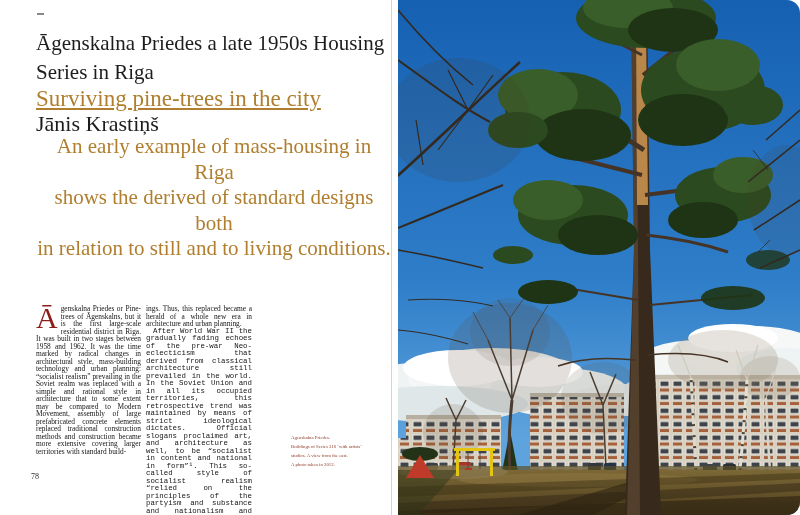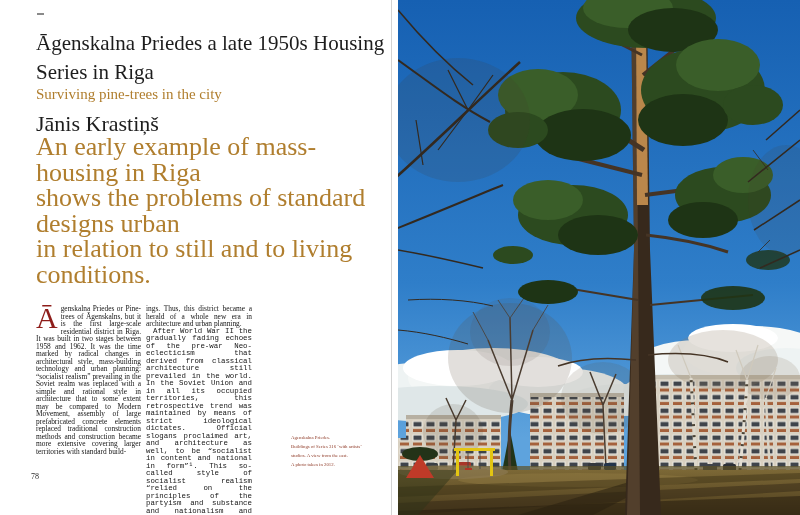--- a/index.html
+++ b/index.html
@@ -1,27 +1,27 @@
 <!DOCTYPE html>
 <html style="--ink: #1d1d1d; --accent-gold: #b07e2e; --drop-cap-red: #8e1d1a; --caption-red: #8f3b28; --paper: #ffffff;"><head>
 <meta charset="utf-8">
 <style>
   html,body{margin:0;padding:0;}
   .spread{
     position:relative;width:800px;height:515px;background:#ffffff;
-    font-family:"Liberation Serif","DejaVu Serif",serif;overflow:hidden;
+    font-family:"Liberation Serif","DejaVu Serif",serif;overflow:hidden;border-radius:13px;
   }
   
   .page-left{position:absolute;left:0;top:0;width:392px;height:515px;background:#fff;}
   .gutter-line{position:absolute;left:391px;top:0;width:1px;height:515px;background:#d3d3d3;}
   .crop-mark{position:absolute;left:37px;top:13px;width:7px;height:2px;background:#8a8a8a;}
   .title{position:absolute;left:36px;top:29px;width:350px;font-size:21px;line-height:29px;color:var(--ink,#1d1d1d);}
-  .subtitle{position:absolute;left:36px;top:86px;font-size:15px;color:var(--accent-gold,#b07e2e);}
+  .subtitle{position:absolute;left:36px;top:86px;font-size:23px;color:var(--accent-gold,#b07e2e);text-decoration:underline;}
   .author{position:absolute;left:36px;top:111px;font-size:22px;color:var(--ink,#1d1d1d);}
-  .standfirst{position:absolute;left:36px;top:134px;width:356px;font-size:26px;line-height:25.5px;color:var(--accent-gold,#b07e2e);}
+  .standfirst{position:absolute;left:36px;top:134px;width:356px;font-size:21px;line-height:25.5px;color:var(--accent-gold,#b07e2e);text-align:center;}
   .bodycol{position:absolute;top:305px;font-size:7.4px;line-height:7.5px;text-align:justify;color:#141414;}
   .bodycol p{margin:0;}
   .col1{left:36px;width:105px;}
   .col2{left:146px;width:106px;}
   .col2 .indent{text-indent:7px;font-family:Liberation Mono, monospace;}
   .dropcap{float:left;font-size:30px;line-height:23px;padding:1px 3px 0 0;color:var(--drop-cap-red,#8e1d1a);}
   .caption{position:absolute;left:291px;top:433px;width:92px;font-size:4.8px;line-height:9px;color:var(--caption-red,#8f3b28);}
   .pagenum{position:absolute;left:31px;top:472px;font-size:8px;color:#2a2a2a;}
   
   .page-right{position:absolute;left:398px;top:0;width:402px;height:515px;}
@@ -38,32 +38,32 @@
     <div class="title">
       <div>Āgenskalna Priedes a late 1950s Housing</div>
       <div>Series in Riga</div>
     </div>
 
     <div class="subtitle">Surviving pine-trees in the city</div>
     <div class="author">Jānis Krastiņš</div>
 
     <div class="standfirst">
       <div>An early example of mass-housing in Riga</div>
-      <div>shows the problems of standard designs urban</div>
+      <div>shows the derived of standard designs both</div>
       <div>in relation to still and to living conditions.</div>
     </div>
 
     <div class="bodycol col1">
       <p>
         <span class="dropcap">Ā</span><span>genskalna Priedes or Pine-trees of Āgenskalns, but it is the first large-scale residential district in Riga. It was built in two stages between 1958 and 1962. It was the time marked by radical changes in architectural style, mass-building technology and urban planning: “socialist realism” prevailing in the Soviet realm was replaced with a simple and rational style in architecture that to some extent may be compared to Modern Movement, assembly of large prefabricated concrete elements replaced traditional construction methods and construction became more extensive covering larger territories with standard build-</span>
       </p>
     </div>
 
     <div class="bodycol col2">
-      <p>ings. Thus, this district became a herald of a whole new era in architecture and urban planning.</p>
+      <p>ings. Thus, this replaced became a herald of a whole new era in architecture and urban planning.</p>
       <p class="indent">After World War II the gradually fading echoes of the pre-war Neo-eclecticism that derived from classical architecture still prevailed in the world. In the Soviet Union and in all its occupied territories, this retrospective trend was maintained by means of strict ideological dictates. Official slogans proclaimed art, and architecture as well, to be “socialist in content and national in form”¹. This so-called style of socialist realism “relied on the principles of the partyism and substance and nationalism and adhered to the traditions of realistic art of the past</p>
     </div>
 
     <div class="caption">
       <div>Āgenskalna Priedes.</div>
       <div>Buildings of Series 316 ‘with artists’</div>
       <div>studios. A view from the east.</div>
       <div>A photo taken in 2012.</div>
     </div>
 

